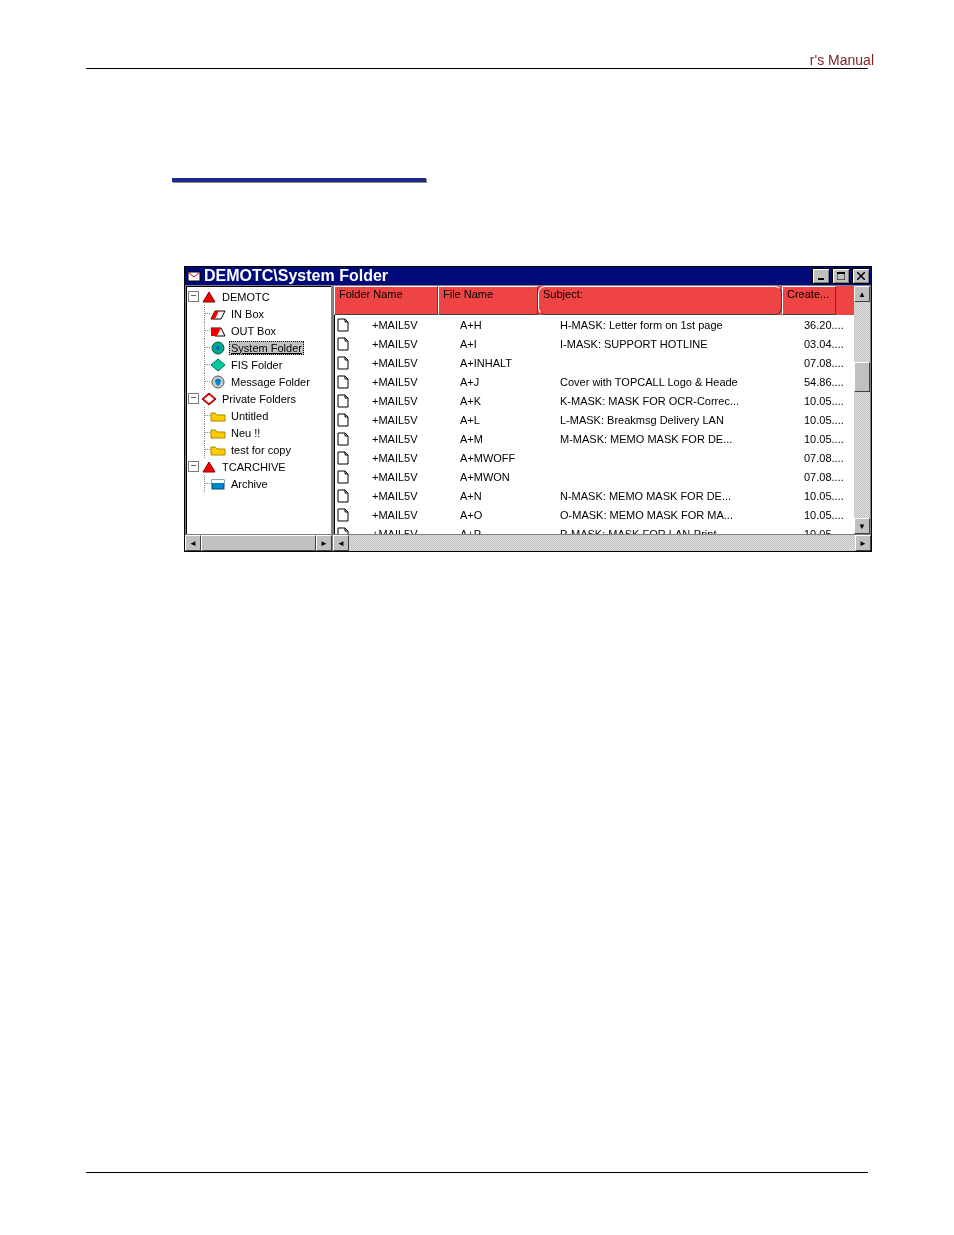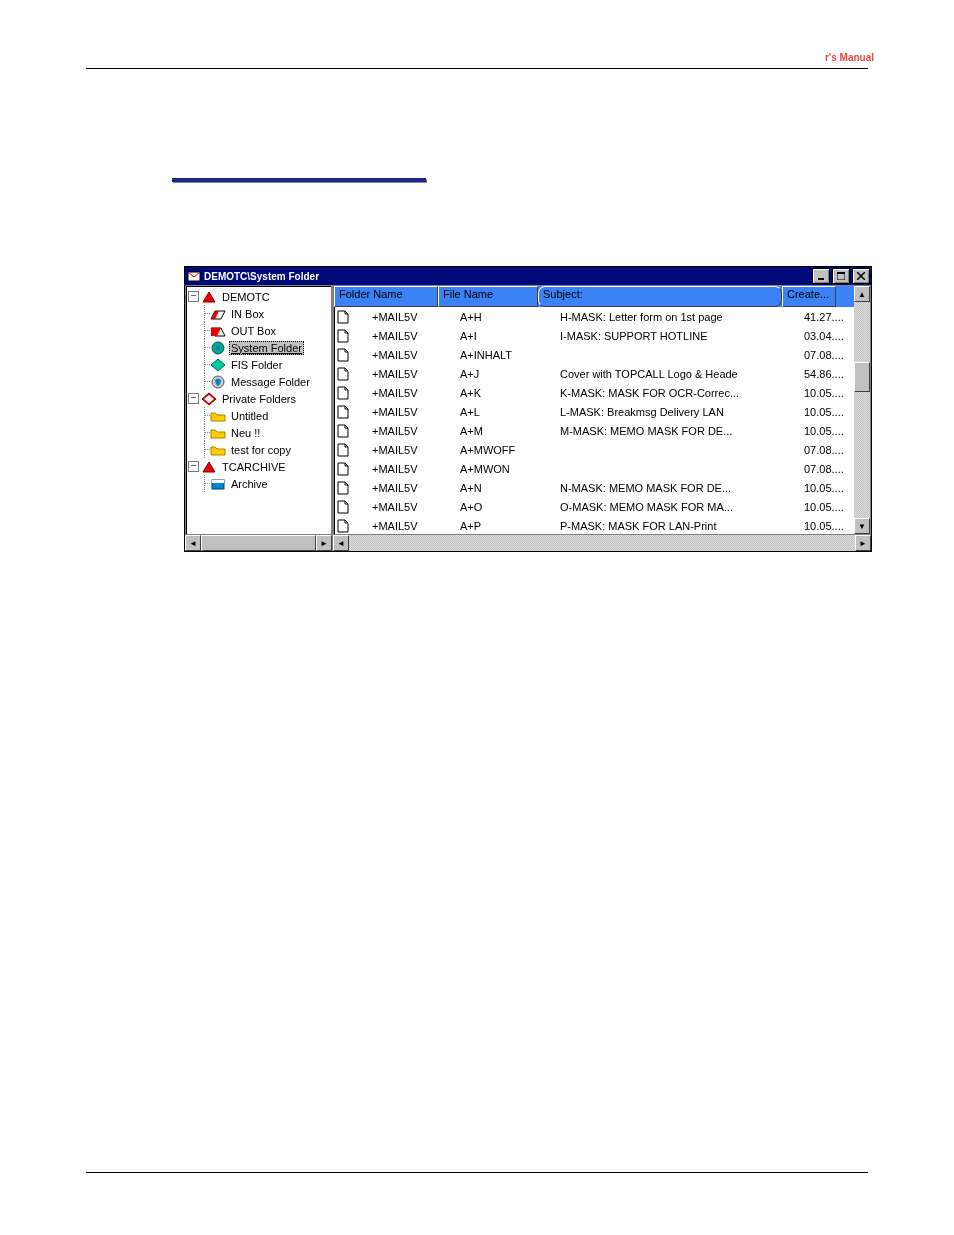--- a/index.html
+++ b/index.html
@@ -14,23 +14,22 @@
     position: relative;
     width: 954px;
     height: 1235px;
     box-sizing: border-box;
     padding: 0 86px;
   }
   .header-line {
     position: absolute;
     top: 52px;
     right: 80px;
-    font-size: 10px;
-    color: #ef4444;
-    font-weight: bold;
+    font-size: 14px;
+    color: #7f1d1d;
   }
   .header-rule {
     position: absolute;
     top: 68px;
     left: 86px;
     right: 86px;
     border-top: 1px solid #000;
   }
   .blue-underline {
     position: absolute;
@@ -59,21 +58,21 @@
     border: 1px solid #000;
     font-size: 11px;
   }
   .titlebar {
     height: 18px;
     background: linear-gradient(#000a7a, #000a7a);
     color: #fff;
     display: flex;
     align-items: center;
     font-weight: bold;
-    font-size: 10px;
+    font-size: 16px;
     padding-left: 2px;
   }
   .titlebar .appicon {
     width: 14px;
     height: 14px;
     margin-right: 3px;
     display: inline-block;
   }
   .appicon svg { width: 14px; height: 14px; }
   .titlebar .title { flex: 1; }
@@ -180,22 +179,22 @@
     flex: 1;
     background: #fff;
     border: 1px solid #808080;
     box-shadow: inset 1px 1px 0 #000, inset -1px -1px 0 #fff;
     display: flex;
     overflow: hidden;
   }
   .listinner { flex:1; overflow:hidden; }
   .cols {
     display: flex;
-    background: #3b82f6;
-    height: 21px;
+    background: #ef4444;
+    height: 29px;
     font-size: 11px;
   }
   .colhdr {
     border: 1px solid;
     border-color: #fff #404040 #404040 #fff;
     padding: 1px 4px;
     box-sizing: border-box;
     overflow: hidden;
     white-space: nowrap;
   }
@@ -462,21 +461,21 @@
                 <div class="row">
                   <span class="icon doc-icon">
                     <svg width="14" height="14">
                       <path d="M2,1 L9,1 L12,4 L12,13 L2,13 Z" fill="#fff" stroke="#000"></path>
                       <path d="M9,1 L9,4 L12,4" fill="none" stroke="#000"></path>
                     </svg>
                   </span>
                   <span class="cell col-folder">+MAIL5V</span>
                   <span class="cell col-file">A+H</span>
                   <span class="cell col-subj">H-MASK: Letter form on 1st page</span>
-                  <span class="cell col-create">41.27....</span>
+                  <span class="cell col-create">36.20....</span>
                 </div>
                 <div class="row">
                   <span class="icon doc-icon">
                     <svg width="14" height="14">
                       <path d="M2,1 L9,1 L12,4 L12,13 L2,13 Z" fill="#fff" stroke="#000"></path>
                       <path d="M9,1 L9,4 L12,4" fill="none" stroke="#000"></path>
                     </svg>
                   </span>
                   <span class="cell col-folder">+MAIL5V</span>
                   <span class="cell col-file">A+I</span>

